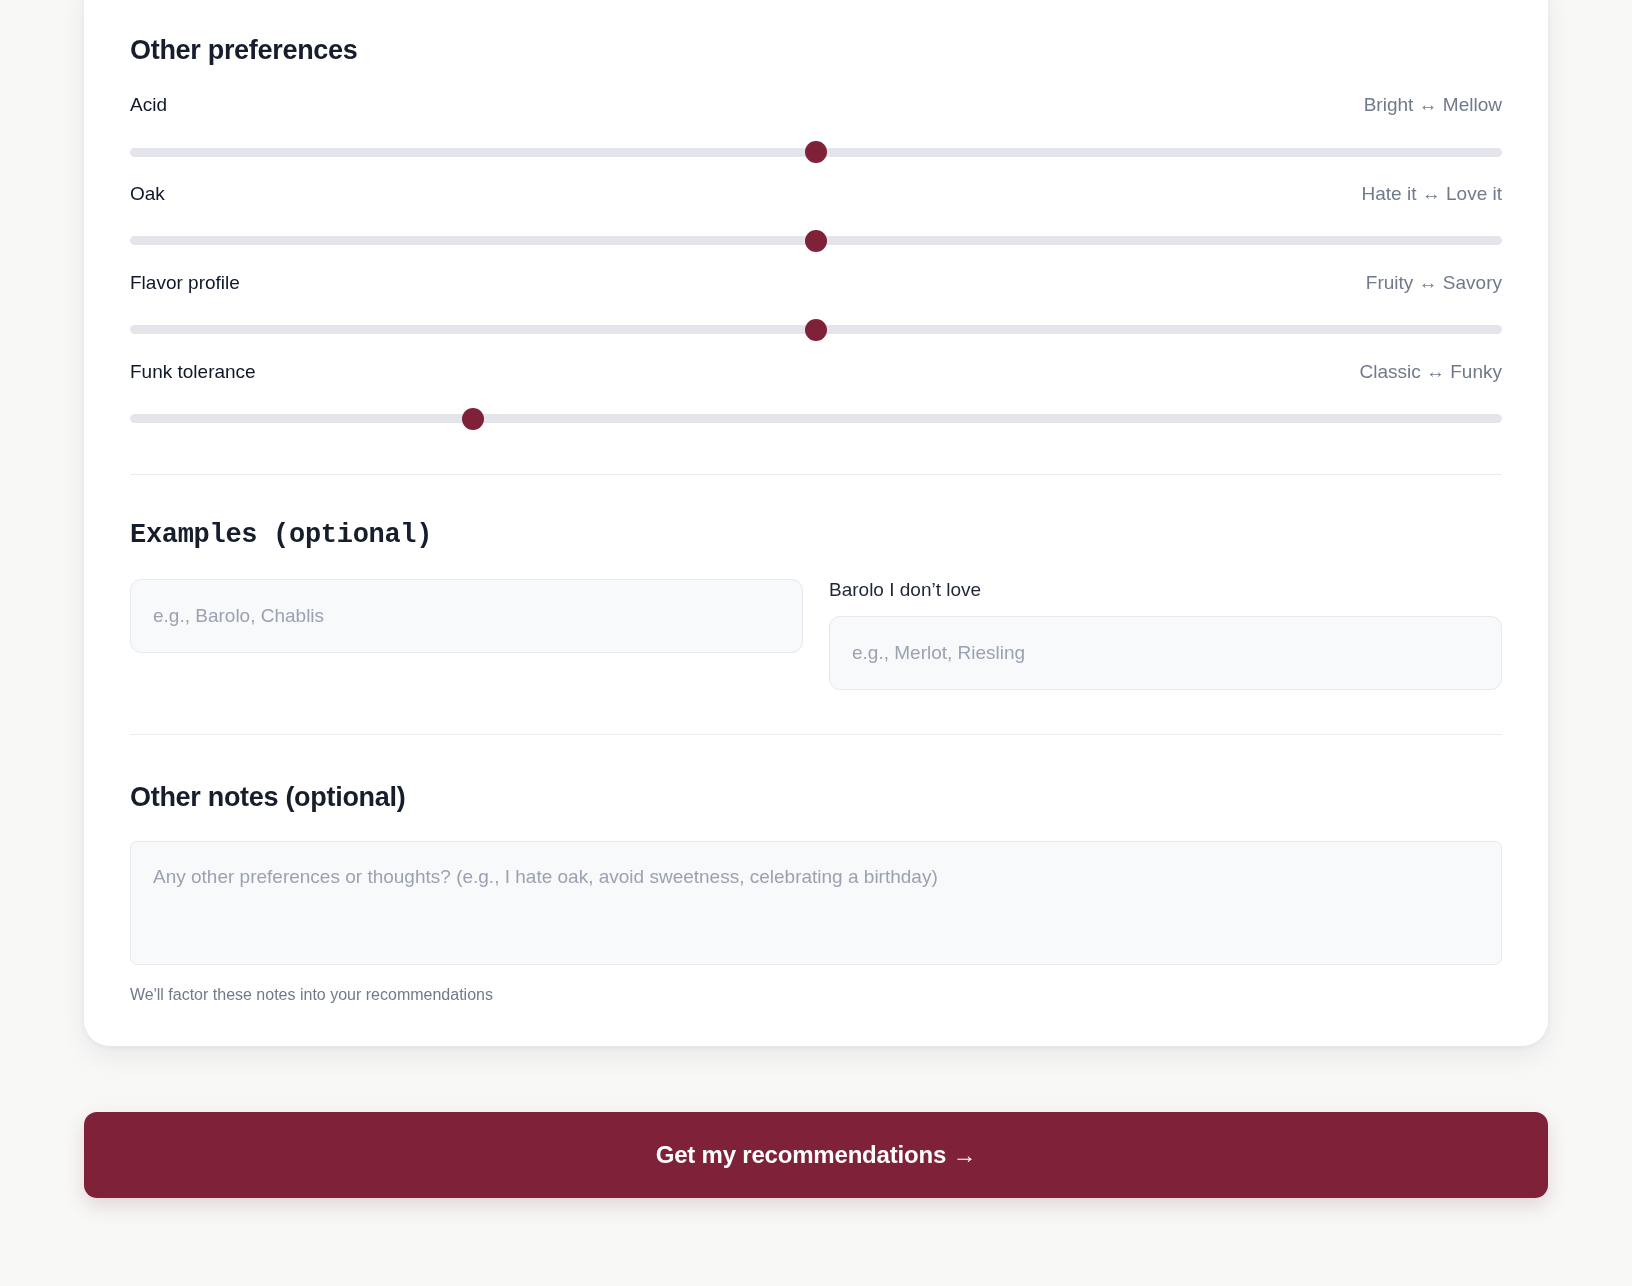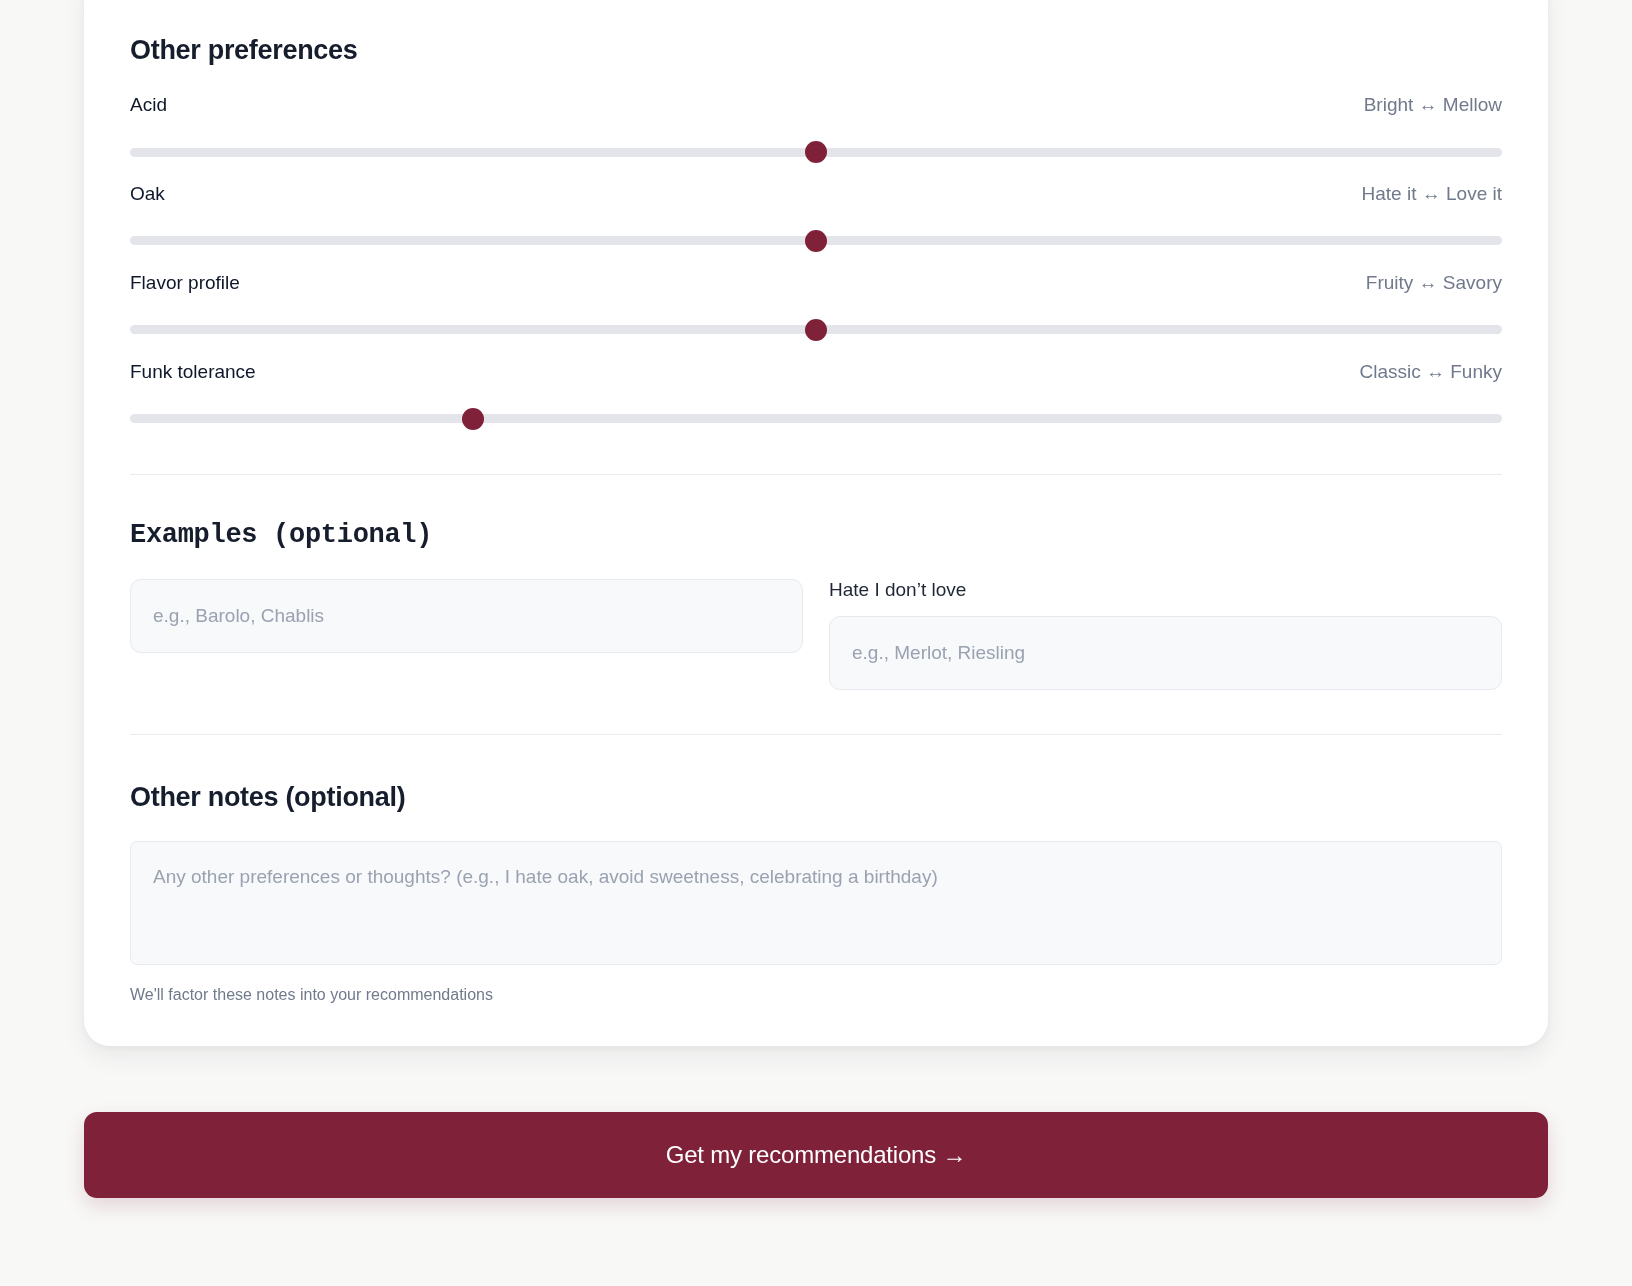--- a/index.html
+++ b/index.html
@@ -170,21 +170,21 @@
     position: absolute;
     left: 84px;
     top: 1112px;
     width: 1464px;
     height: 86px;
     background: #7e2139;
     border: none;
     border-radius: 13px;
     color: #ffffff;
     font-size: 24px;
-    font-weight: 400;
+    font-weight: 700;
     font-family: "Liberation Sans", sans-serif;
     letter-spacing: -0.2px;
     cursor: pointer;
     box-shadow: 0 8px 20px rgba(126, 33, 57, 0.16);
   }
 </style>
 </head>
 <body>
 
 <div class="page">
@@ -243,21 +243,21 @@
 
     <div class="divider"></div>
 
     <h2 class="section-title" id="examples-title">Examples (optional)</h2>
 
     <div class="examples-row">
       <div class="field">
         <input class="text-input" type="text" placeholder="e.g., Barolo, Chablis" style="">
       </div>
       <div class="field">
-        <label class="field-label">Hate I don’t love</label>
+        <label class="field-label">Barolo I don’t love</label>
         <input class="text-input" type="text" placeholder="e.g., Merlot, Riesling" style="">
       </div>
     </div>
 
     <div class="divider"></div>
 
     <h2 class="section-title" id="notes-title">Other notes (optional)</h2>
 
     <textarea class="notes-area" placeholder="Any other preferences or thoughts? (e.g., I hate oak, avoid sweetness, celebrating a birthday)" style=""></textarea>
 

